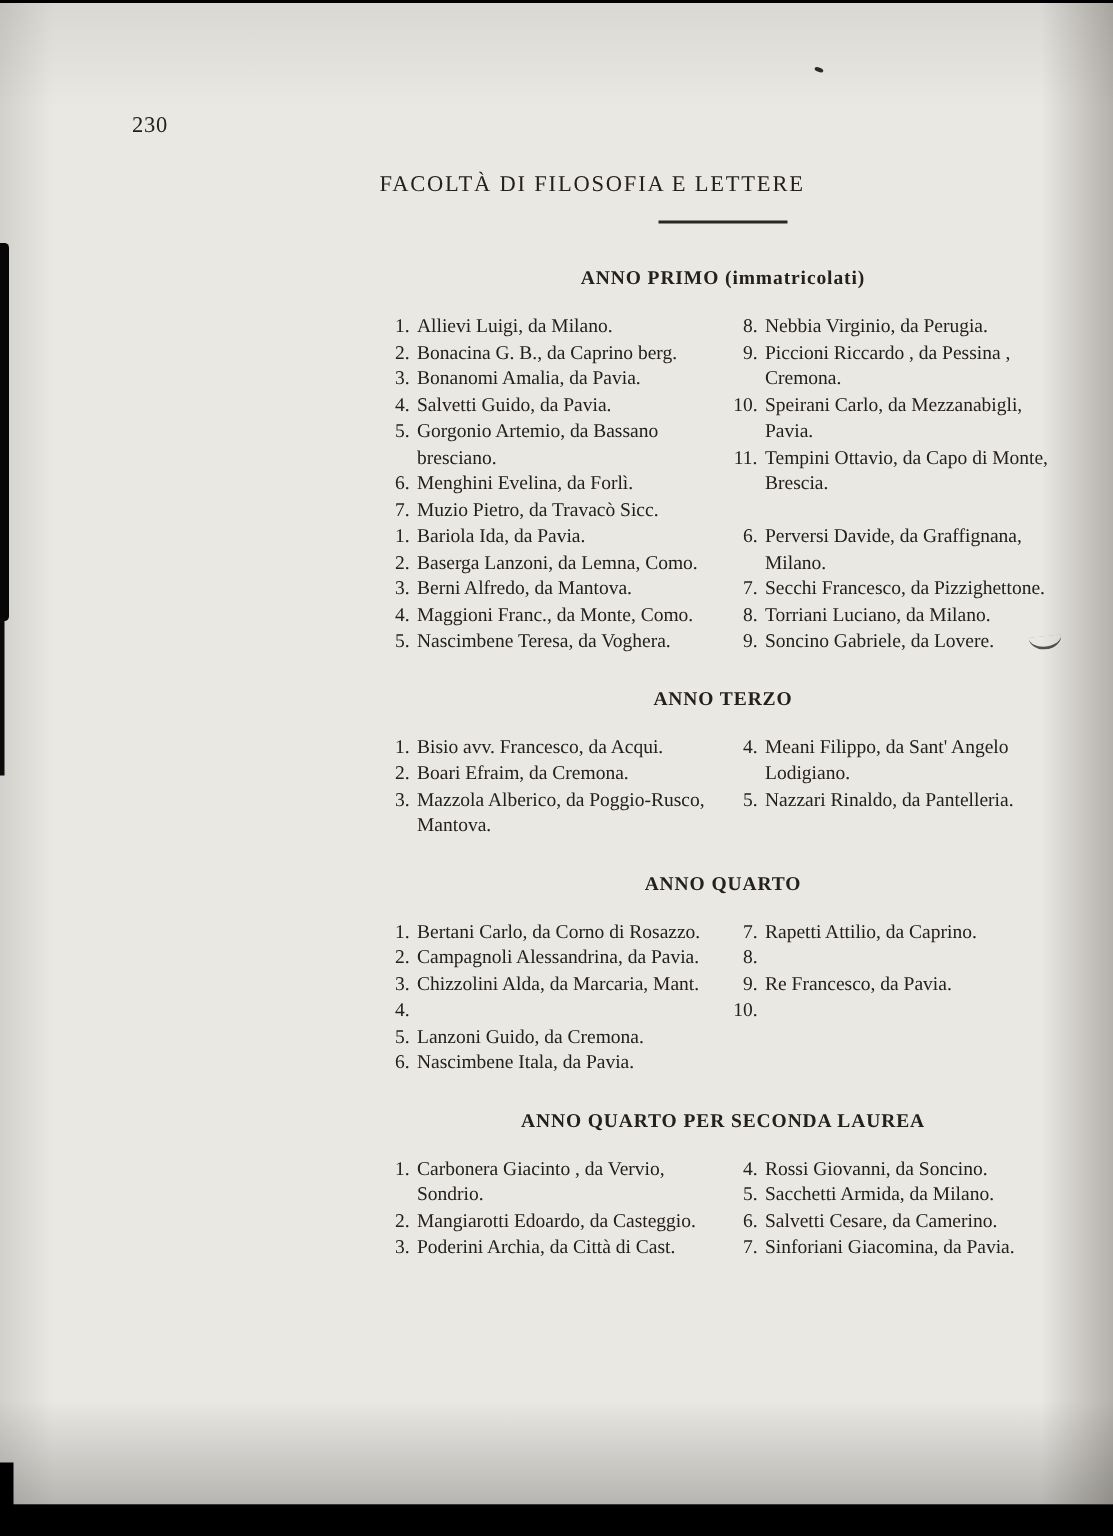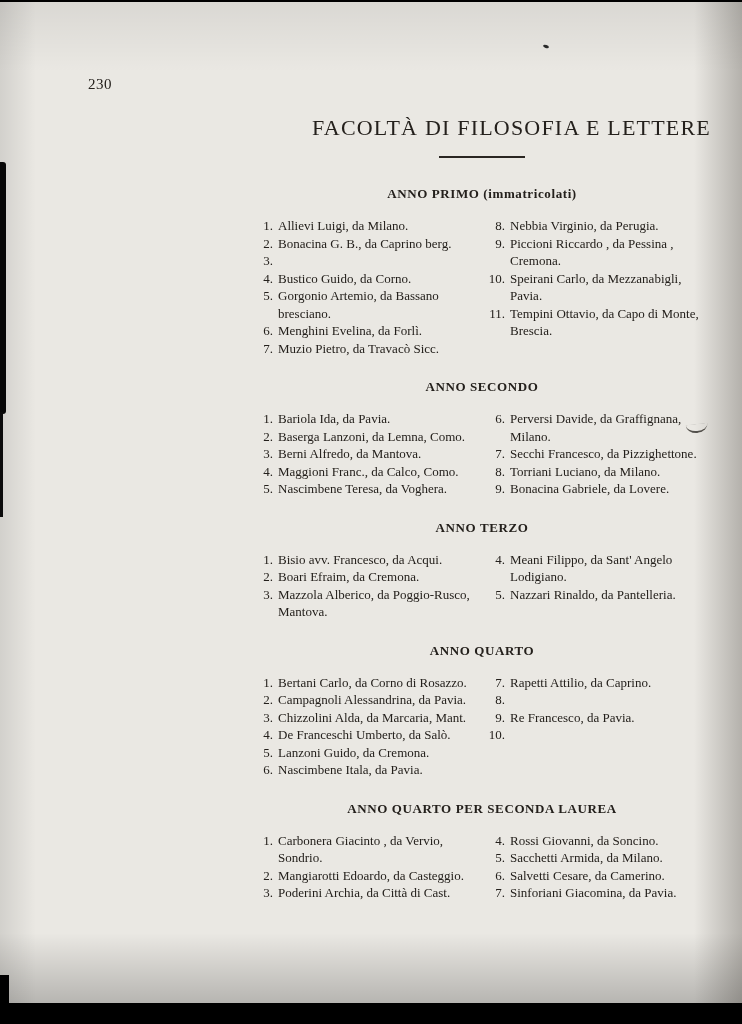--- a/index.html
+++ b/index.html
@@ -19,22 +19,22 @@
       linear-gradient(to right, rgba(0,0,0,0.10), rgba(0,0,0,0) 36px),
       linear-gradient(to top,   rgba(0,0,0,0.22), rgba(0,0,0,0) 70px),
       var(--paper, #eae8e3);
     color: var(--ink, #24201c);
     text-decoration: underline;
   }
   .content { position: absolute; left: 88px; top: 74px; width: 622px; }
   .page-number { font-size: 15px; letter-spacing: 0.5px; }
   .main { margin-left: 165px; width: 458px; margin-top: 22px; }
   .title {
-    font-size: 22px; font-weight: normal;
-    text-align: right; letter-spacing: 1.2px;
+    font-size: 15px; font-weight: normal;
+    text-align: left; letter-spacing: 1.2px;
     margin: 0; white-space: nowrap;
   }
   .title-rule { width: 86px; height: 2px; background: #2a2622; margin: 15px auto 0; }
   .sections { margin-top: 28px; }
   .anno-heading {
     font-size: 13px; font-weight: bold; text-align: center;
     letter-spacing: 0.6px; margin: 22px 0 15px 0;
   }
   .columns { display: flex; justify-content: space-between; }
   .col { width: 226px; }
@@ -73,24 +73,25 @@
                 <div class="entry">
                   <span class="num">1.</span>
                   <span class="txt">Allievi Luigi, da Milano.</span>
                 </div>
                 <div class="entry">
                   <span class="num">2.</span>
                   <span class="txt">Bonacina G. B., da Caprino berg.</span>
                 </div>
                 <div class="entry">
                   <span class="num">3.</span>
-                </div>
-                <div class="entry">
-                  <span class="num">4.</span>
-                  <span class="txt">Bustico Guido, da Corno.</span>
+                  <span class="txt">Bonanomi Amalia, da Pavia.</span>
+                </div>
+                <div class="entry">
+                  <span class="num">4.</span>
+                  <span class="txt">Salvetti Guido, da Pavia.</span>
                 </div>
                 <div class="entry">
                   <span class="num">5.</span>
                   <span class="txt">Gorgonio Artemio, da Bassano bresciano.</span>
                 </div>
                 <div class="entry">
                   <span class="num">6.</span>
                   <span class="txt">Menghini Evelina, da Forlì.</span>
                 </div>
                 <div class="entry">
@@ -112,38 +113,37 @@
                   <span class="txt">Speirani Carlo, da Mezzanabigli, Pavia.</span>
                 </div>
                 <div class="entry">
                   <span class="num">11.</span>
                   <span class="txt">Tempini Ottavio, da Capo di Monte, Brescia.</span>
                 </div>
               </div>
             </div>
           </section>
           <section class="anno">
-            <h2 class="anno-heading">ANNO SECONDO</h2>
             <div class="columns">
               <div class="col">
                 <div class="entry">
                   <span class="num">1.</span>
                   <span class="txt">Bariola Ida, da Pavia.</span>
                 </div>
                 <div class="entry">
                   <span class="num">2.</span>
                   <span class="txt">Baserga Lanzoni, da Lemna, Como.</span>
                 </div>
                 <div class="entry">
                   <span class="num">3.</span>
                   <span class="txt">Berni Alfredo, da Mantova.</span>
                 </div>
                 <div class="entry">
                   <span class="num">4.</span>
-                  <span class="txt">Maggioni Franc., da Calco, Como.</span>
+                  <span class="txt">Maggioni Franc., da Monte, Como.</span>
                 </div>
                 <div class="entry">
                   <span class="num">5.</span>
                   <span class="txt">Nascimbene Teresa, da Voghera.</span>
                 </div>
               </div>
               <div class="col">
                 <div class="entry">
                   <span class="num">6.</span>
                   <span class="txt">Perversi Davide, da Graffignana, Milano.</span>
@@ -151,21 +151,21 @@
                 <div class="entry">
                   <span class="num">7.</span>
                   <span class="txt">Secchi Francesco, da Pizzighettone.</span>
                 </div>
                 <div class="entry">
                   <span class="num">8.</span>
                   <span class="txt">Torriani Luciano, da Milano.</span>
                 </div>
                 <div class="entry">
                   <span class="num">9.</span>
-                  <span class="txt">Bonacina Gabriele, da Lovere.</span>
+                  <span class="txt">Soncino Gabriele, da Lovere.</span>
                 </div>
               </div>
             </div>
           </section>
           <section class="anno">
             <h2 class="anno-heading">ANNO TERZO</h2>
             <div class="columns">
               <div class="col">
                 <div class="entry">
                   <span class="num">1.</span>
@@ -203,21 +203,20 @@
                 <div class="entry">
                   <span class="num">2.</span>
                   <span class="txt">Campagnoli Alessandrina, da Pavia.</span>
                 </div>
                 <div class="entry">
                   <span class="num">3.</span>
                   <span class="txt">Chizzolini Alda, da Marcaria, Mant.</span>
                 </div>
                 <div class="entry">
                   <span class="num">4.</span>
-                  <span class="txt">De Franceschi Umberto, da Salò.</span>
                 </div>
                 <div class="entry">
                   <span class="num">5.</span>
                   <span class="txt">Lanzoni Guido, da Cremona.</span>
                 </div>
                 <div class="entry">
                   <span class="num">6.</span>
                   <span class="txt">Nascimbene Itala, da Pavia.</span>
                 </div>
               </div>

